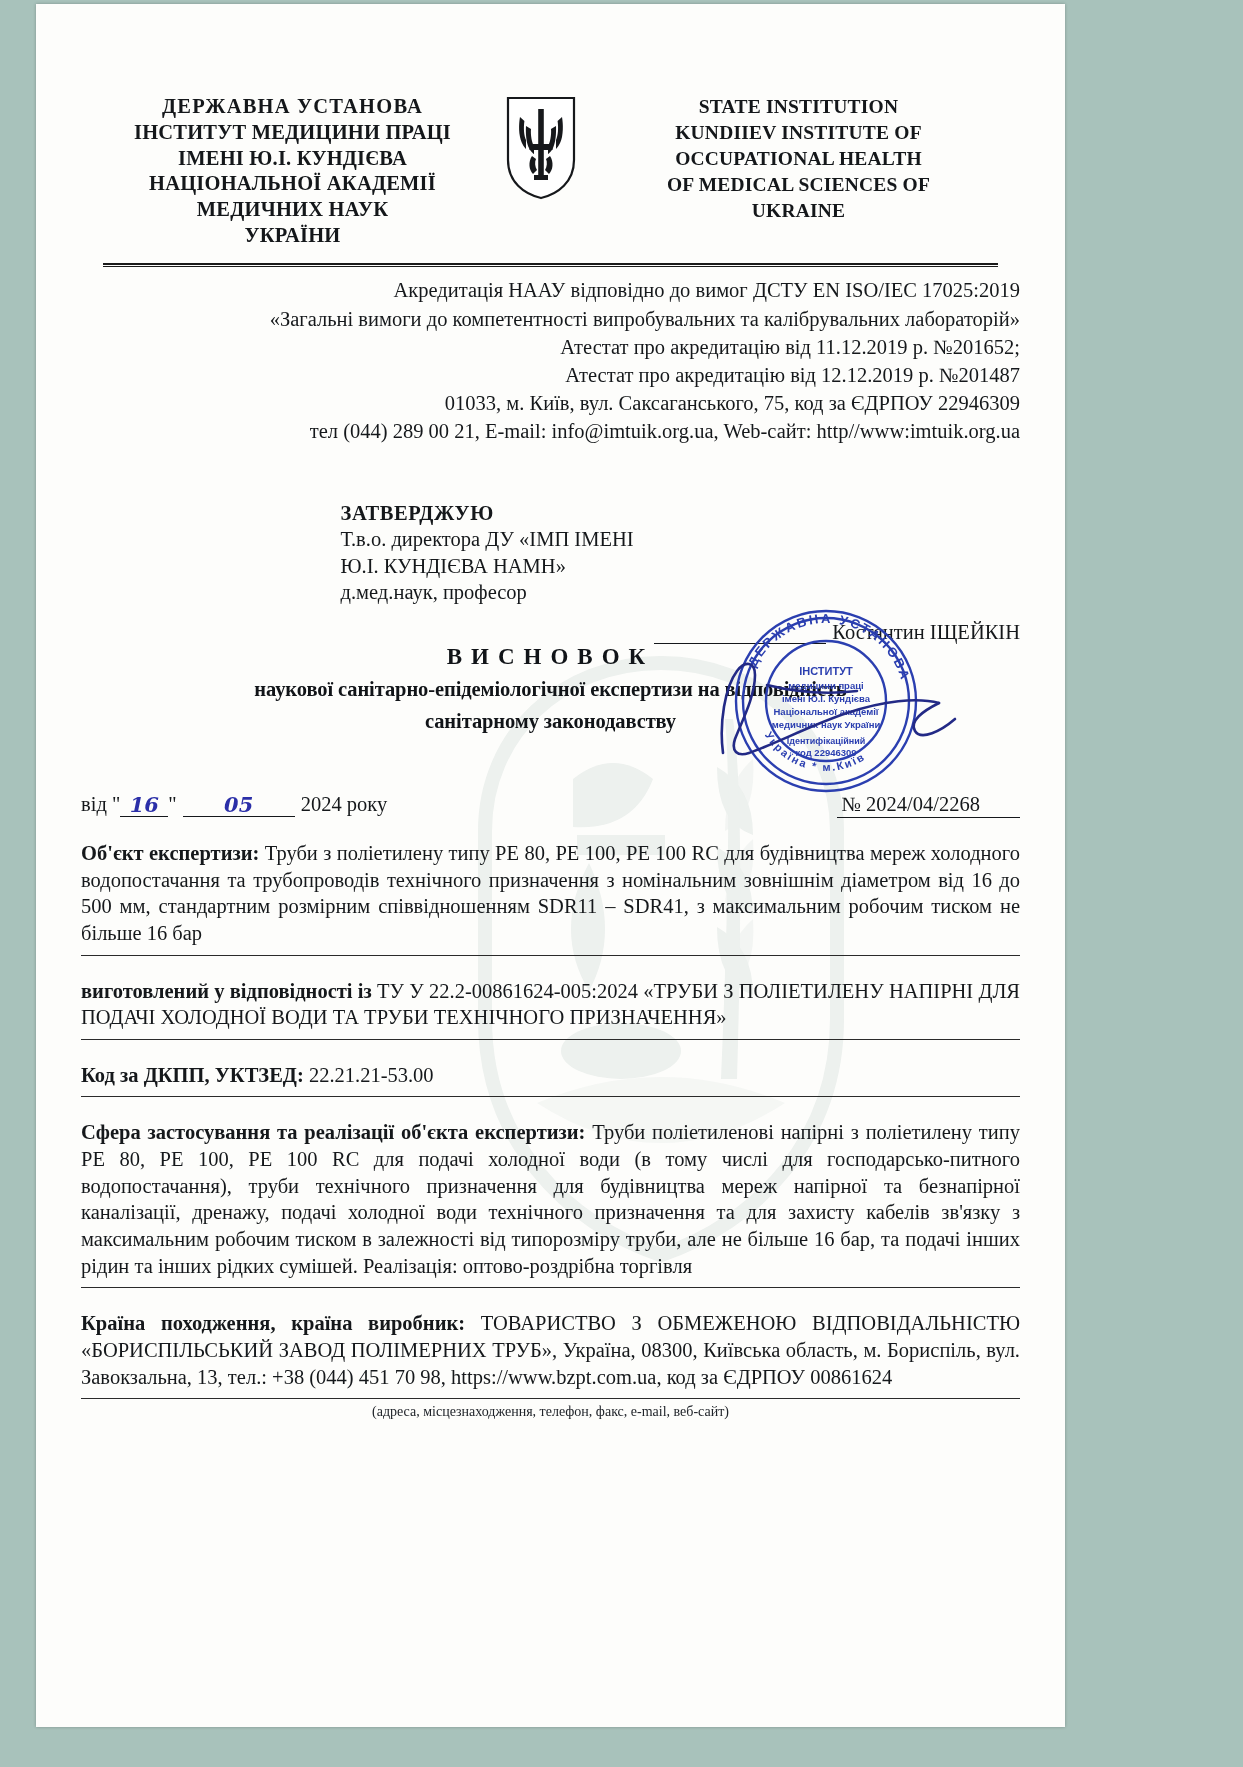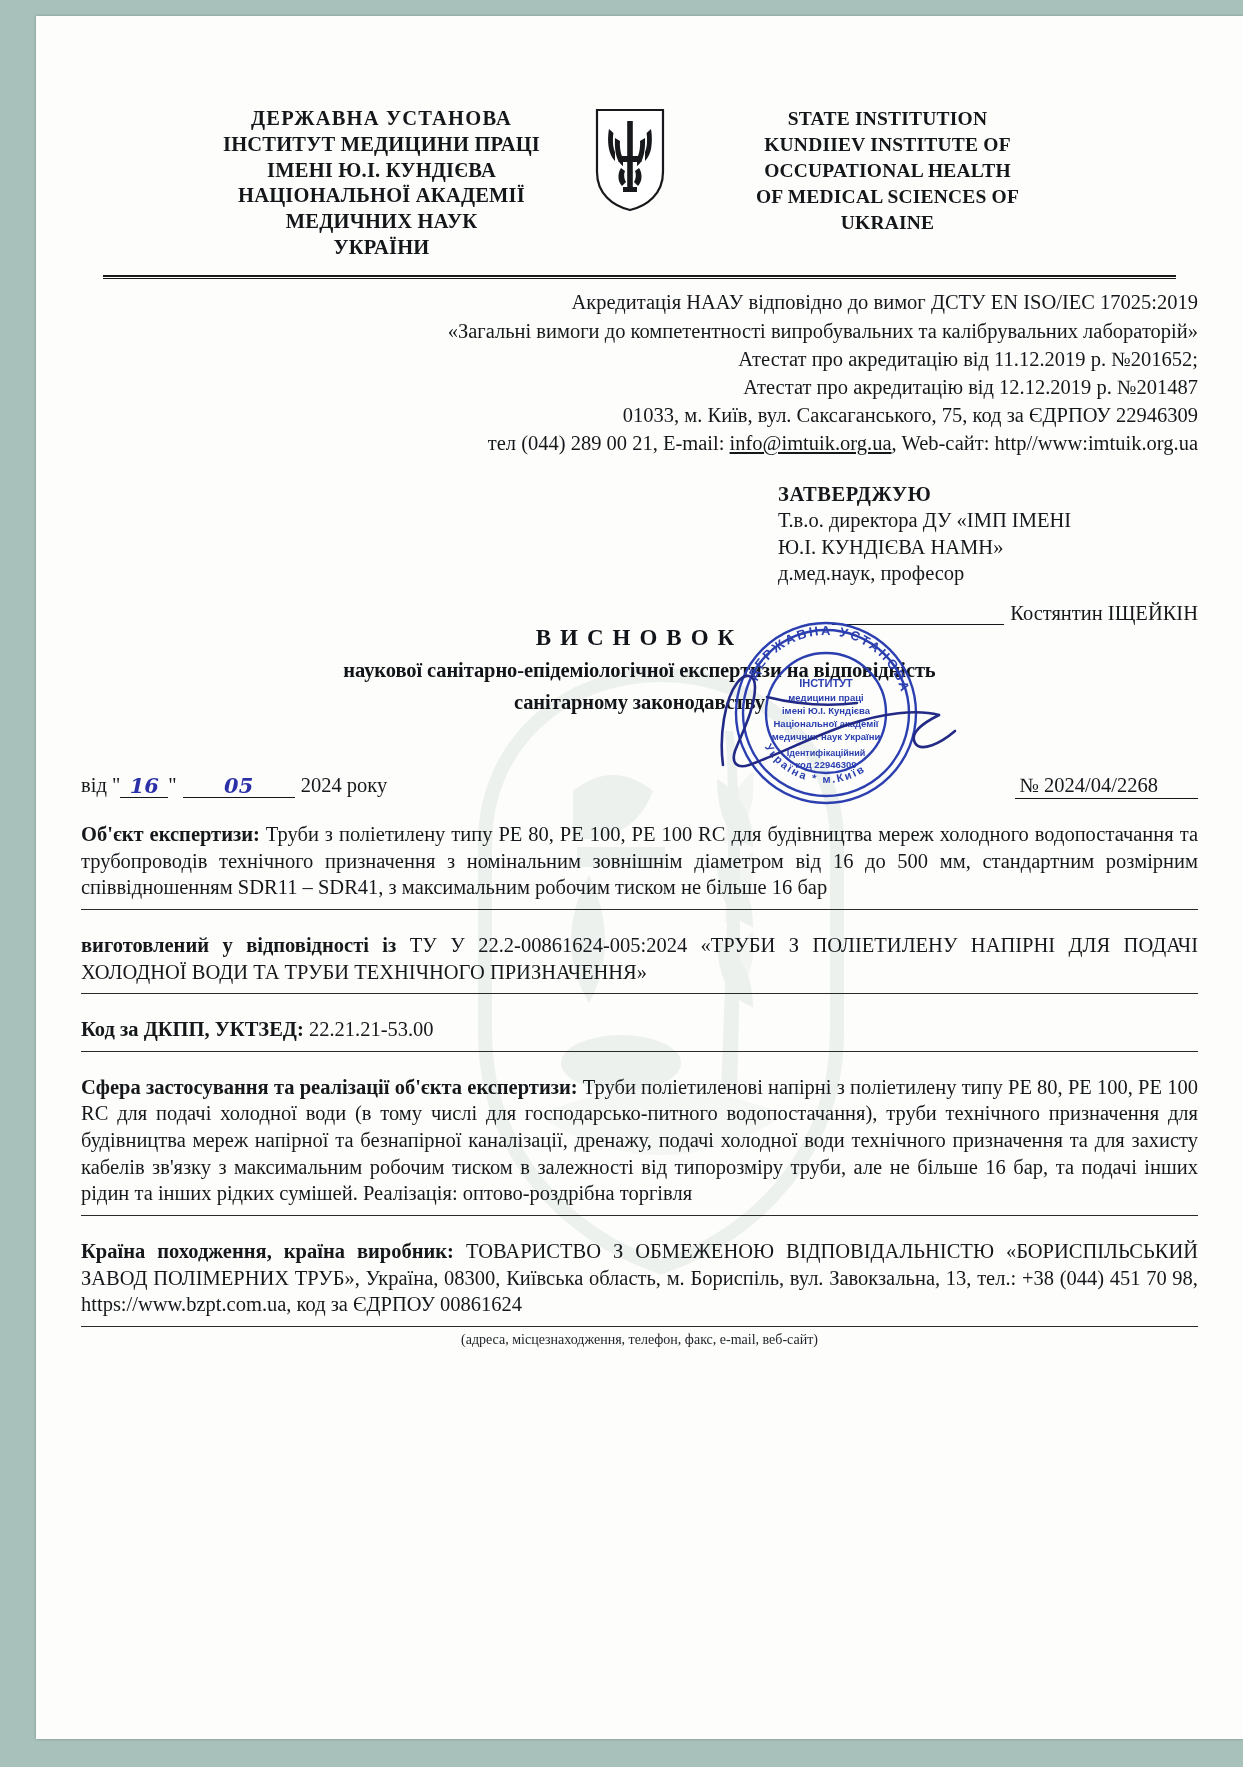--- a/index.html
+++ b/index.html
@@ -17,22 +17,22 @@
   }
   
   .scan-bed {
     position: absolute;
     inset: 0;
     background: #a8c2bb;
   }
   .page {
     position: absolute;
     left: 36px;
-    top: 16px;
-    width: 1207px;
+    top: 4px;
+    width: 1029px;
     height: 1723px;
     background: #fdfdfb;
     box-shadow: 0 0 3px rgba(0,0,0,0.25);
   }
   .paper-inner {
     position: absolute;
     left: 45px;
     top: 45px;
     right: 45px;
     bottom: 20px;
@@ -98,29 +98,29 @@
 
   .accred {
     position: relative;
     z-index: 2;
     text-align: right;
     font-size: 20.5px;
     line-height: 1.37;
     margin-top: 9px;
     color: #15181b;
   }
-  .accred .u { text-decoration: underline; }
+  .accred .u { }
 
   
   .approval-wrap {
     position: relative;
     z-index: 2;
-    margin-top: 24px;
+    margin-top: 55px;
     display: flex;
-    justify-content: flex-end;
+    justify-content: center;
   }
   .approval {
     width: 420px;
     font-size: 20.5px;
     line-height: 1.29;
     text-align: left;
     color: #15181b;
   }
   .approval .ttl { font-weight: bold; letter-spacing: 0.6px; }
 

